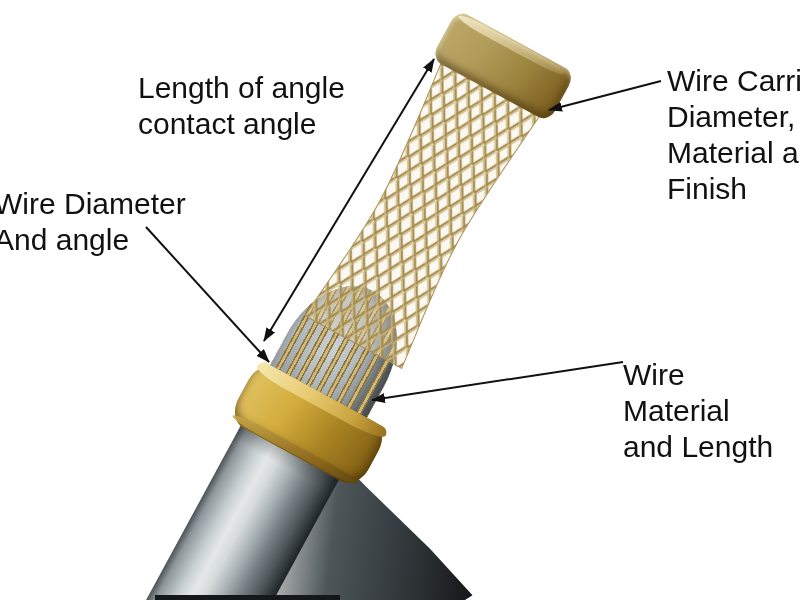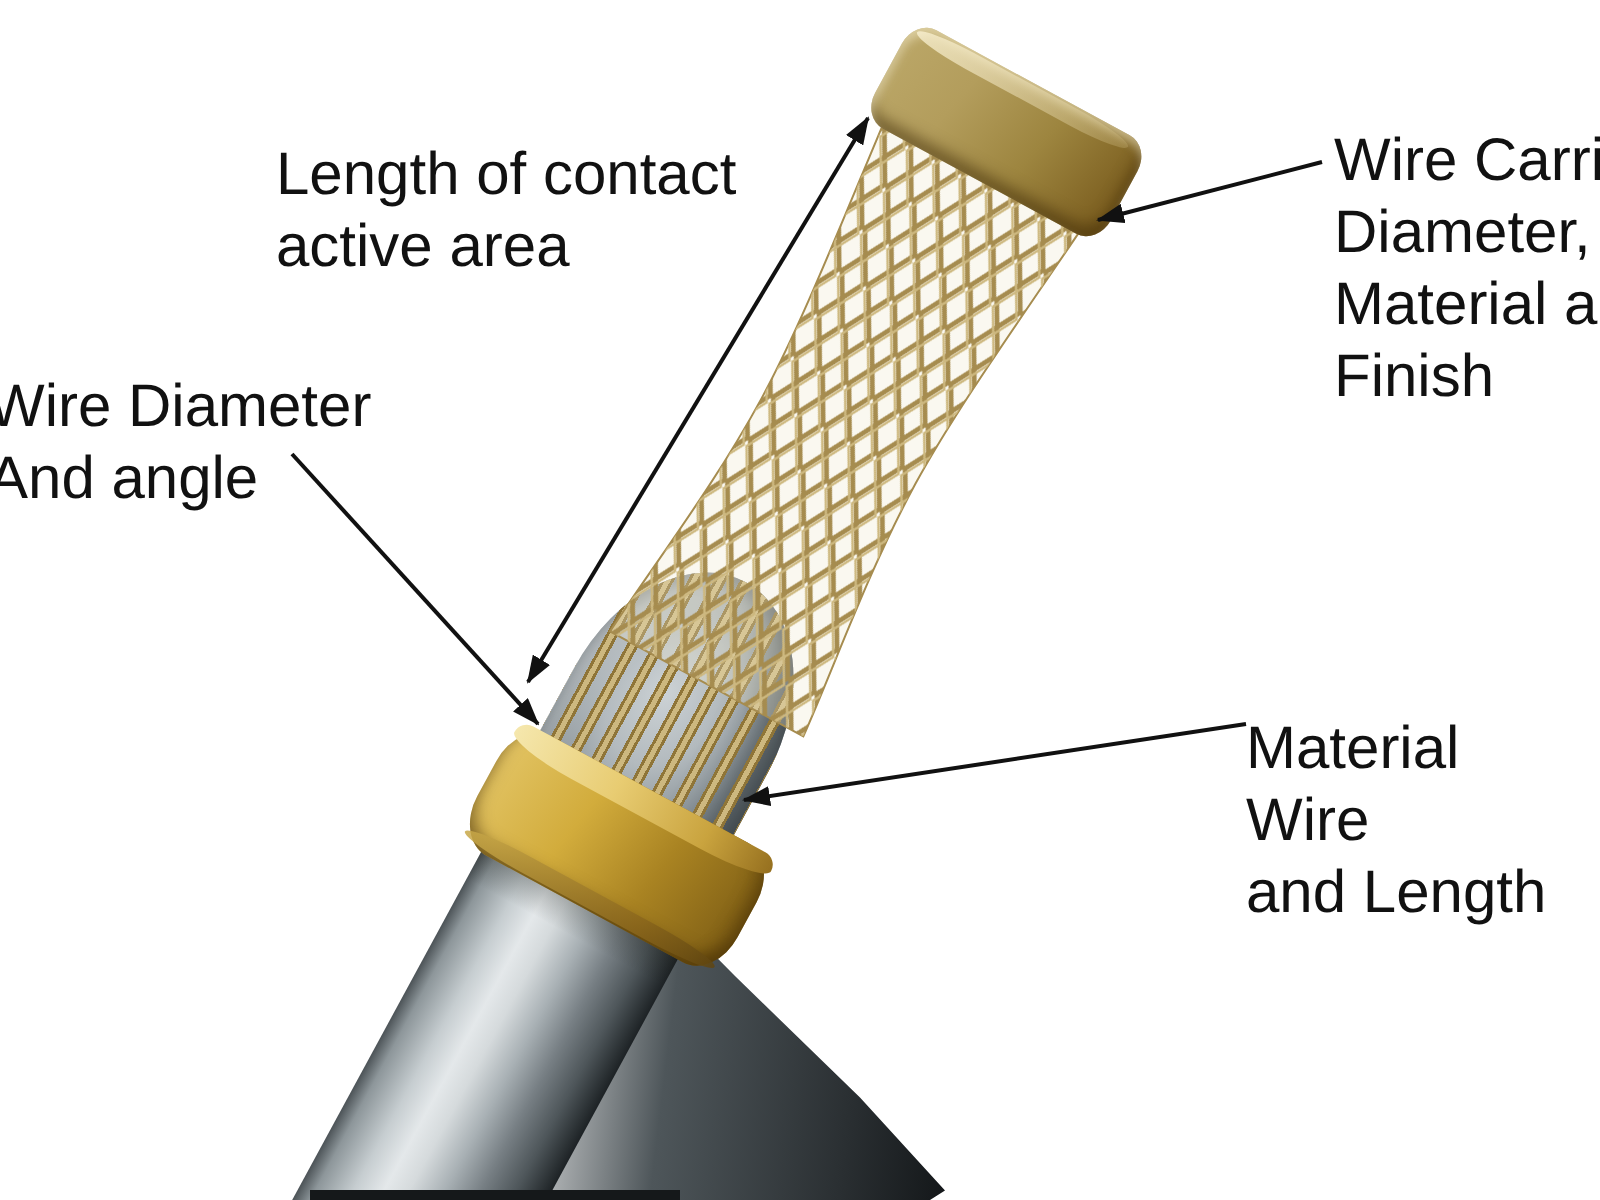--- a/index.html
+++ b/index.html
@@ -176,35 +176,35 @@
         <path d="M0,0 L14,5 L0,10 Z" style="fill:var(--ink,#111)"></path>
       </marker>
     </defs>
     <line x1="434" y1="59" x2="264" y2="341" marker-start="url(#arrow)" marker-end="url(#arrow)"></line>
     <line x1="146" y1="227" x2="269" y2="362" marker-end="url(#arrow)"></line>
     <line x1="661" y1="81" x2="549" y2="110" marker-end="url(#arrow)"></line>
     <line x1="623" y1="362" x2="372" y2="400" marker-end="url(#arrow)"></line>
   </svg>
 
   <div class="label" id="label-length">
-    <div>Length of contact</div>
-    <div>active area</div>
+    <div>Length of angle</div>
+    <div>contact angle</div>
   </div>
 
   <div class="label" id="label-wire-diameter">
     <div>Wire Diameter</div>
     <div>And angle</div>
   </div>
 
   <div class="label" id="label-wire-carrier">
     <div>Wire Carrier</div>
     <div>Diameter,</div>
     <div>Material and</div>
     <div>Finish</div>
   </div>
 
   <div class="label" id="label-wire-material">
+    <div>Wire</div>
     <div>Material</div>
-    <div>Wire</div>
     <div>and Length</div>
   </div>
 
 </div>
 
 </body></html>

